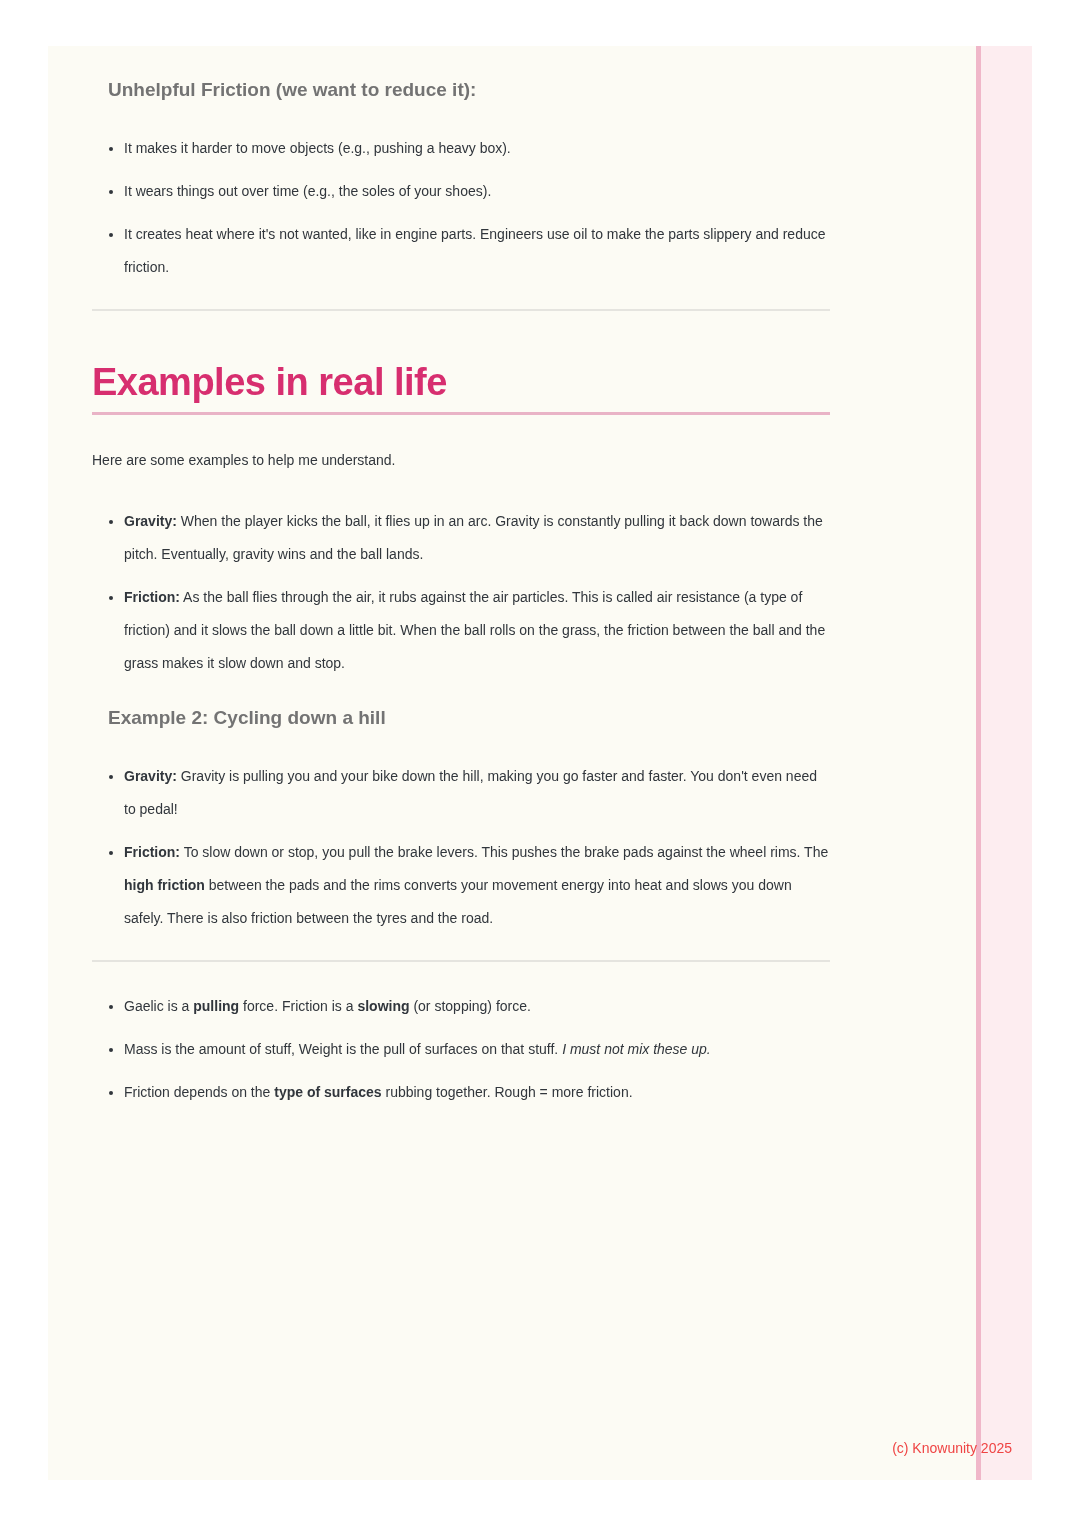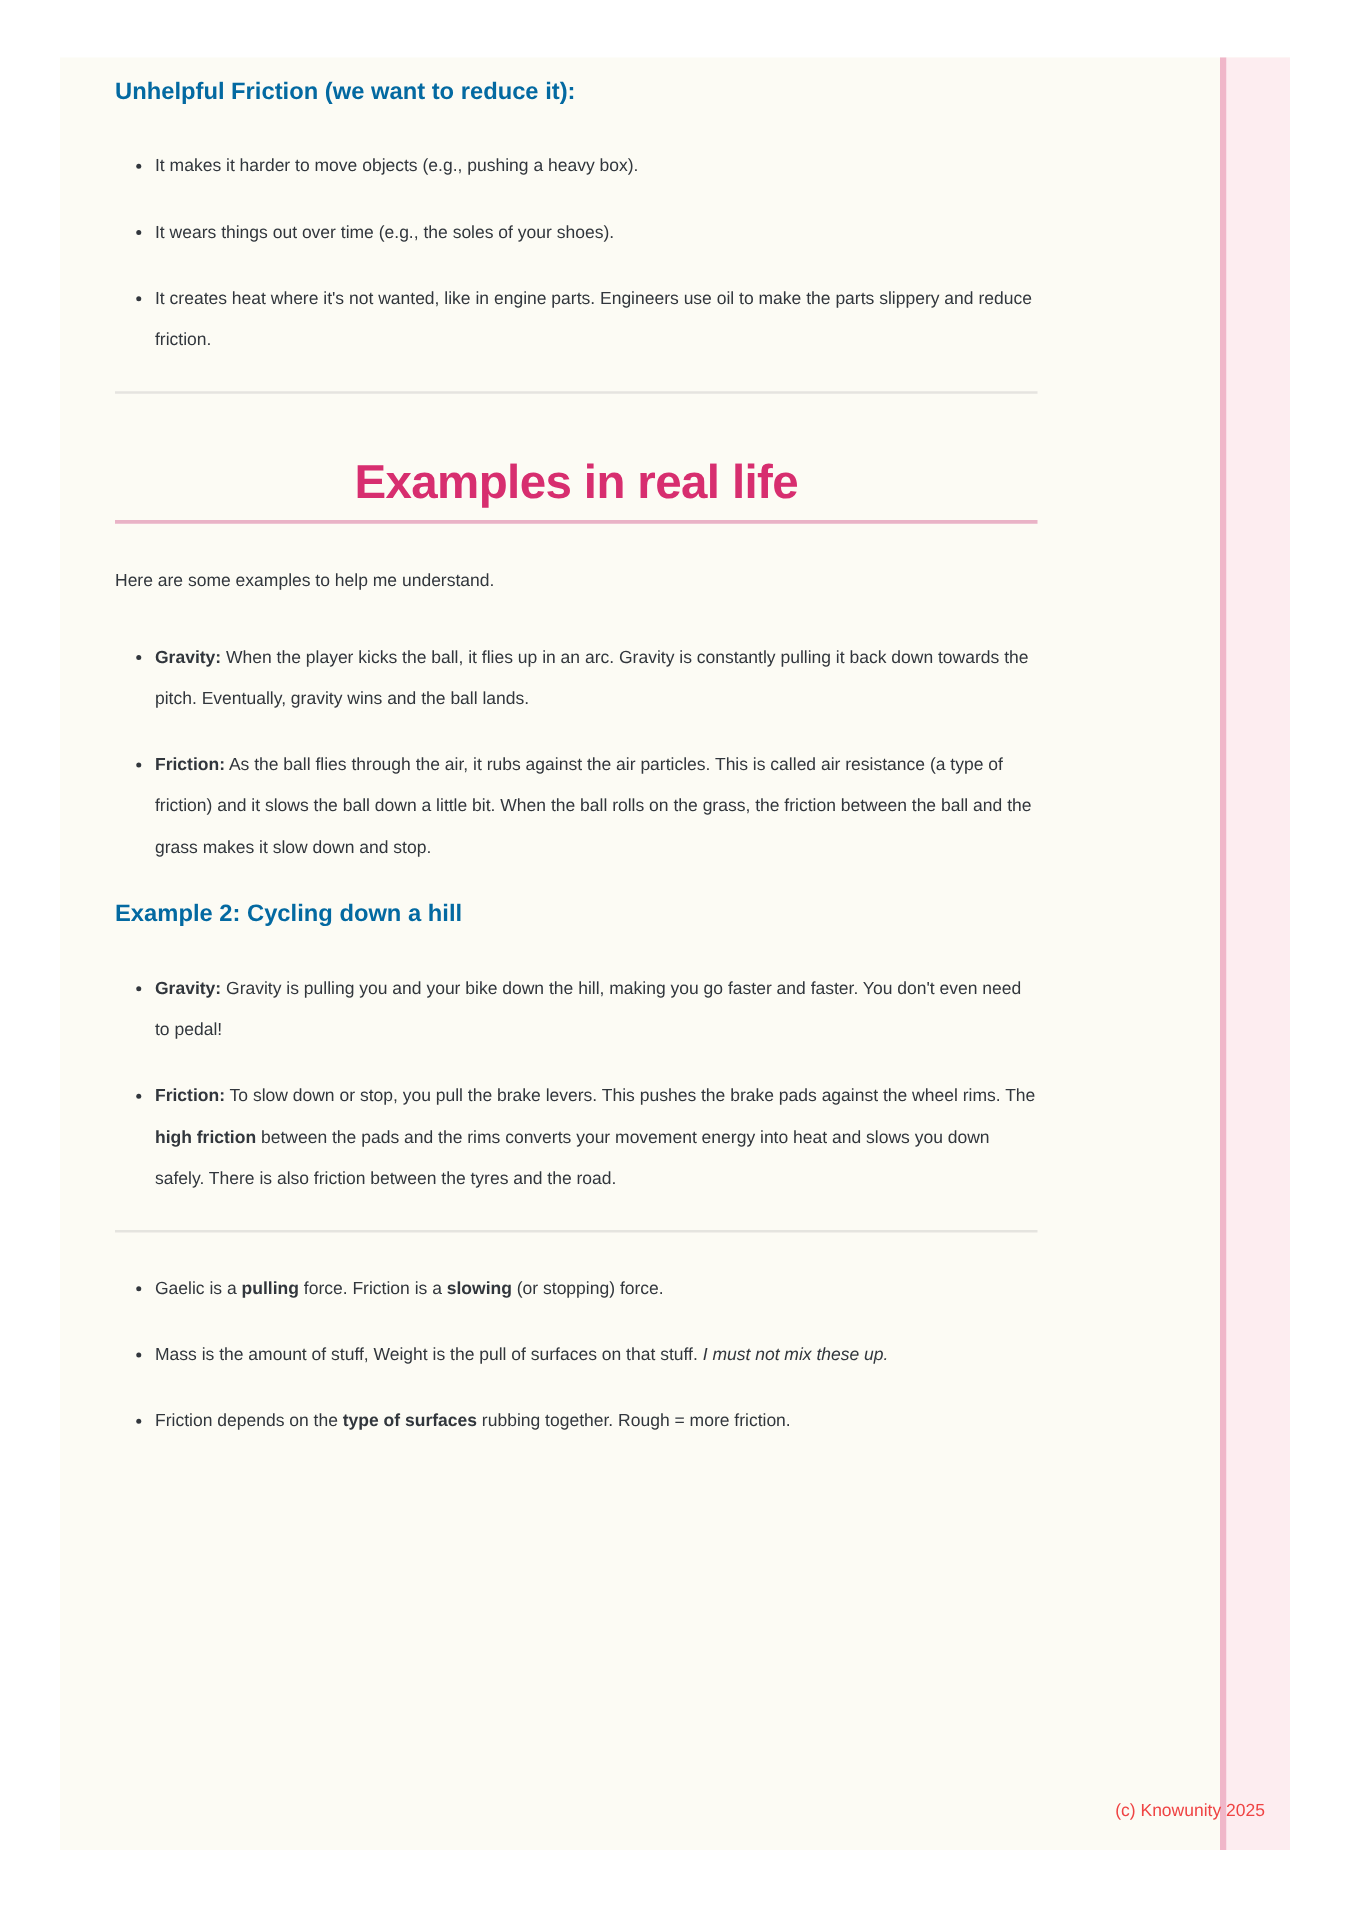--- a/index.html
+++ b/index.html
@@ -36,50 +36,49 @@
     left: 44px;
     top: 0;
     width: 738px;
     padding-top: 14px;
     z-index: 2;
   }
   .subhead {
     font-size: 19px;
     font-weight: 700;
     line-height: 28px;
-    margin: 0;
-    color: #0369a1;
+    margin: 16px;
+    color: #737373;
   }
   .subhead.spaced { margin-top: 24px; }
   ul.doc-list {
     list-style: disc;
     margin: 28px 0 0 0;
     padding-left: 32px;
   }
   ul.doc-list li {
     font-size: 14px;
     line-height: 33px;
     color: #31363c;
   }
-  ul.doc-list li + li { margin-top: 20px; }
+  ul.doc-list li + li { margin-top: 10px; }
   hr.divider {
     border: none;
     border-top: 2px solid #e5e4df;
     margin: 25px 0 0 0;
   }
   h2.section-heading {
     font-size: 38px;
     font-weight: 700;
     line-height: 42px;
     letter-spacing: -0.5px;
     color: #d72e6f;
     margin: 50px 0 0 0;
     padding-bottom: 9px;
     border-bottom: 3px solid #e9b3c6;
-    text-align: center;
   }
   p.intro {
     font-size: 14px;
     line-height: 33px;
     margin: 29px 0 0 0;
   }
   strong { font-weight: 700; }
   em { font-style: italic; }
   .footer-note {
     position: absolute;

